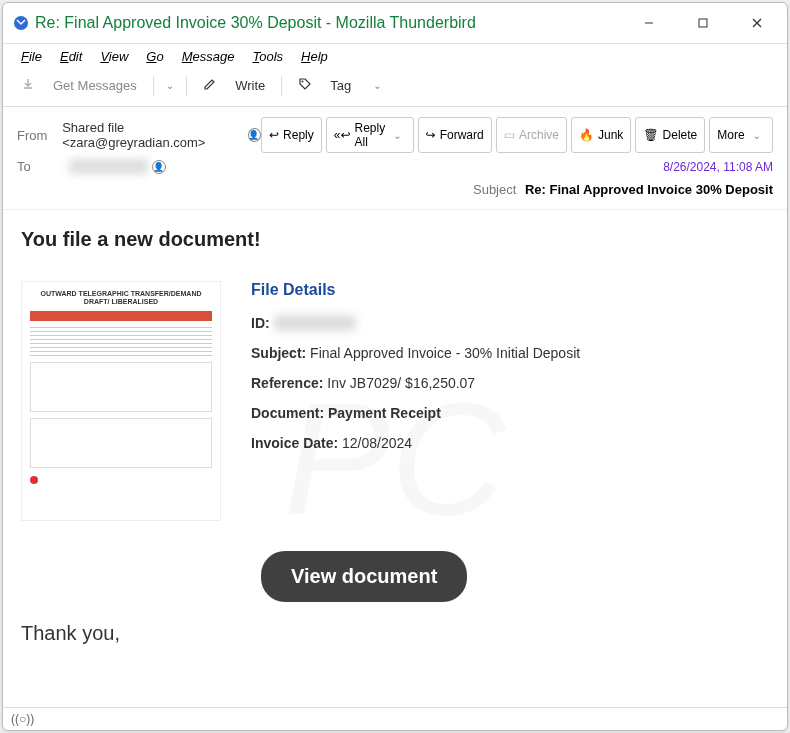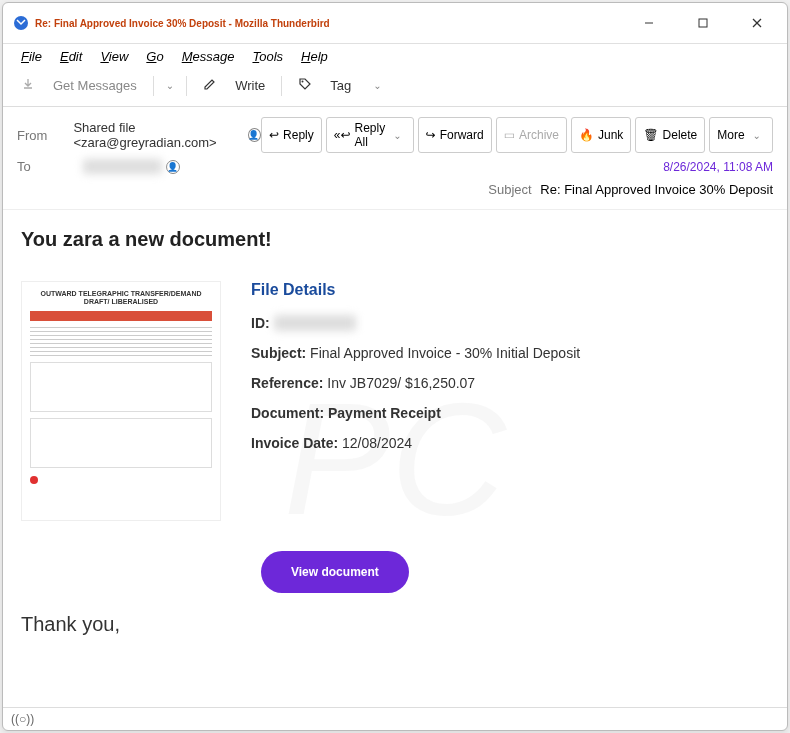--- a/index.html
+++ b/index.html
@@ -1,58 +1,58 @@
 <!DOCTYPE html>
 <html><head>
 <meta charset="utf-8">
 <style>
 * { box-sizing: border-box; margin: 0; padding: 0; }
 body { font-family: "Segoe UI", Arial, sans-serif; font-size: 13px; background: #f0f0f0; width: 790px; height: 733px; overflow: hidden; }
 .window { background: #fff; border: 1px solid #bbb; border-radius: 6px; width: 786px; height: 729px; margin: 2px; display: flex; flex-direction: column; box-shadow: 0 2px 6px rgba(0,0,0,0.1); position: relative; }
 .titlebar { display: flex; align-items: center; padding: 6px 10px; border-bottom: 1px solid #e0e0e0; }
 .titlebar-icon { width: 16px; height: 16px; margin-right: 6px; }
-.titlebar-title { flex: 1; font-size: 10px; color: #c2410c; font-weight: bold; }
+.titlebar-title { flex: 1; font-size: 16px; color: #15803d; }
 .titlebar-controls { display: flex; gap: 14px; }
 .titlebar-controls .ctrl { width: 40px; height: 28px; display: flex; align-items: center; justify-content: center; cursor: pointer; }
 .menubar { display: flex; padding: 2px 10px; gap: 2px; }
 .menubar span { padding: 3px 8px; font-size: 13px; cursor: pointer; font-style: italic; }
 .menubar span u { text-decoration: underline; }
 .toolbar { display: flex; align-items: center; padding: 4px 10px 8px; gap: 6px; border-bottom: 1px solid #ddd; }
 .tb-btn { display: flex; align-items: center; gap: 18px; padding: 4px 8px; border-radius: 3px; color: #888; cursor: pointer; }
 .tb-btn.enabled { color: #333; }
 .tb-sep { width: 1px; height: 20px; background: #ddd; margin: 0 2px; }
 .chevron-sm { color: #888; font-size: 10px; padding: 0 4px; cursor: pointer; }
 .header-section { padding: 10px 14px 6px; border-bottom: 1px solid #eee; }
 .header-row { display: flex; align-items: center; margin-bottom: 6px; justify-content: flex-end; }
 .header-label { width: 52px; color: #777; font-size: 13px; }
-.header-value { font-size: 13px; color: #333; margin-left: 14px; }
+.header-value { font-size: 13px; color: #333; }
 .actions-row { display: flex; gap: 4px; margin-left: auto; }
 .action-btn { display: flex; align-items: center; gap: 4px; border: 1px solid #ccc; border-radius: 3px; padding: 3px 7px; font-size: 12px; background: #fff; cursor: pointer; }
 .action-btn.disabled { color: #aaa; }
 .action-btn .ic { font-size: 12px; }
 .subject-row { font-size: 13px; padding-top: 2px; }
-.subject-row b { font-weight: 400; }
+.subject-row b { font-weight: 700; }
 .date-text { color: #6d28d9; font-size: 12px; }
 .body-area { flex: 1; padding: 18px 18px; overflow: hidden; position: relative; }
 .watermark { position: absolute; top: 50%; left: 50%; transform: translate(-50%, -50%); font-size: 160px; font-weight: 400; color: rgba(200,200,200,0.15); pointer-events: none; font-style: italic; z-index: 0; }
 .msg-content { position: relative; z-index: 1; }
 .headline { font-size: 20px; font-weight: 700; color: #222; margin-bottom: 30px; }
 .doc-layout { display: flex; gap: 30px; margin-bottom: 20px; }
 .doc-thumb { width: 200px; height: 240px; background: #fff; border: 1px solid #eee; font-size: 6px; padding: 8px; }
 .doc-thumb-title { text-align: center; font-size: 7px; font-weight: 700; color: #333; margin-bottom: 6px; line-height: 1.1; }
 .doc-thumb-bar { height: 10px; background: #d94f3a; margin-bottom: 6px; }
 .doc-thumb-lines { display: flex; flex-direction: column; gap: 3px; }
 .doc-thumb-line { height: 1px; background: #ccc; }
 .doc-thumb-box { height: 50px; border: 1px solid #ddd; margin-top: 6px; padding: 2px; }
 .doc-thumb-foot { display:flex; align-items:center; gap:3px; margin-top:8px;}
 .doc-thumb-dot{width:8px;height:8px;border-radius:50%;background:#e03030;}
 .file-details h3 { color: #1a4b9c; font-size: 16px; font-weight: 700; margin-bottom: 16px; }
 .detail-row { font-size: 14px; margin-bottom: 14px; color: #333; }
 .detail-row b { font-weight: 700; }
-.view-btn { background: #6d28d9; color: #fff; border: none; border-radius: 24px; padding: 14px 30px; font-size: 12px; font-weight: 600; cursor: pointer; margin-top: 10px; margin-left:240px;}
+.view-btn { background: #404040; color: #fff; border: none; border-radius: 24px; padding: 14px 30px; font-size: 20px; font-weight: 600; cursor: pointer; margin-top: 10px; margin-left:240px;}
 .thankyou { font-size: 20px; color: #333; margin-top: 20px; }
 .statusbar { border-top: 1px solid #ddd; padding: 4px 8px; display: flex; align-items: center; font-size: 12px; color: #666; }
 .redacted { filter: blur(4px); background: #ddd; color: transparent; border-radius: 3px; padding: 0 20px; }
 .pill-icon { width:14px; height:14px; border:1px solid #888; border-radius:50%; display:inline-flex; align-items:center; justify-content:center; font-size:9px; margin-left:4px; }
 </style>
 </head>
 <body>
 
 <div class="window">
   <div class="titlebar">
@@ -165,21 +165,21 @@
     </div>
     <div class="header-row subject-row">
       <span class="header-label">Subject</span>
       <b>Re: Final Approved Invoice 30% Deposit</b>
     </div>
   </div>
 
   <div class="body-area">
     <div class="watermark">PC</div>
     <div class="msg-content">
-      <div class="headline">You zara a new document!</div>
+      <div class="headline">You file a new document!</div>
       <div class="doc-layout">
         <div class="doc-thumb">
           <div class="doc-thumb-title">OUTWARD TELEGRAPHIC TRANSFER/DEMAND DRAFT/ LIBERALISED</div>
           <div class="doc-thumb-bar"></div>
           <div class="doc-thumb-lines">
             <div class="doc-thumb-line"></div>
               <div class="doc-thumb-line"></div>
               <div class="doc-thumb-line"></div>
             <div class="doc-thumb-line"></div>
               <div class="doc-thumb-line"></div>

